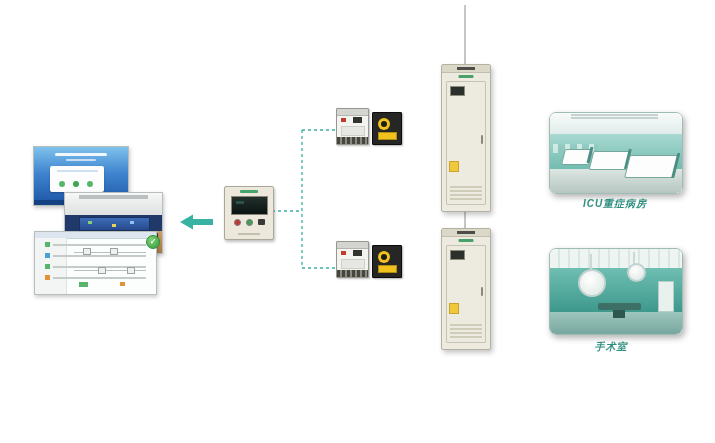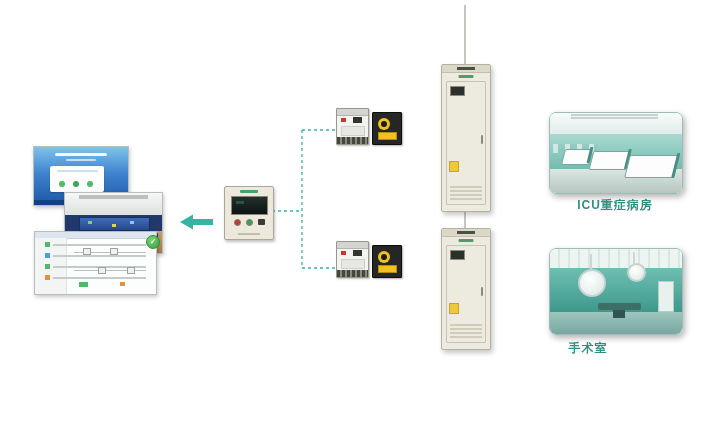--- a/index.html
+++ b/index.html
@@ -121,24 +121,24 @@
   .orroom .arm1{left:30%;top:6%;height:22%;}
   .orroom .arm2{left:63%;top:4%;height:16%;}
   .orroom .lamp{position:absolute;border-radius:50%;background:radial-gradient(circle at 40% 35%,#ffffff,#d9e6e3);border:2px solid #c3d4d0;}
   .orroom .lamp1{left:21%;top:24%;width:24px;height:24px;}
   .orroom .lamp2{left:58%;top:16%;width:15px;height:15px;}
   .orroom .table{position:absolute;left:36%;top:63%;width:33%;height:9%;background:#3d6f67;border-radius:2px;}
   .orroom .pedestal{position:absolute;left:48%;top:72%;width:9%;height:9%;background:#2f5650;}
   .orroom .equip{position:absolute;right:6%;top:38%;width:11%;height:34%;background:#e9f1ef;border:1px solid #b7cdc8;}
 
   
-  .room-label{z-index:2;width:132px;text-align:center;font-size:12px;font-weight:bold;
-    color:var(--label,#2e8f7f);letter-spacing:1px;}
+  .room-label{z-index:2;width:132px;text-align:center;font-size:10px;font-weight:bold;
+    color:var(--label,#2e8f7f);letter-spacing:1px;font-style:italic;}
   .lab-icu{left:549px;top:197px;}
-  .lab-or{left:522px;top:340px;}
+  .lab-or{left:545px;top:340px;}
 </style>
 </head>
 <body>
 
 <div class="canvas">
 
   <svg class="overlay" viewBox="0 0 715 443">
 
     <line x1="465" y1="5" x2="465" y2="230" style="stroke:var(--line,#c6c6c0);stroke-width:2;"></line>
 

